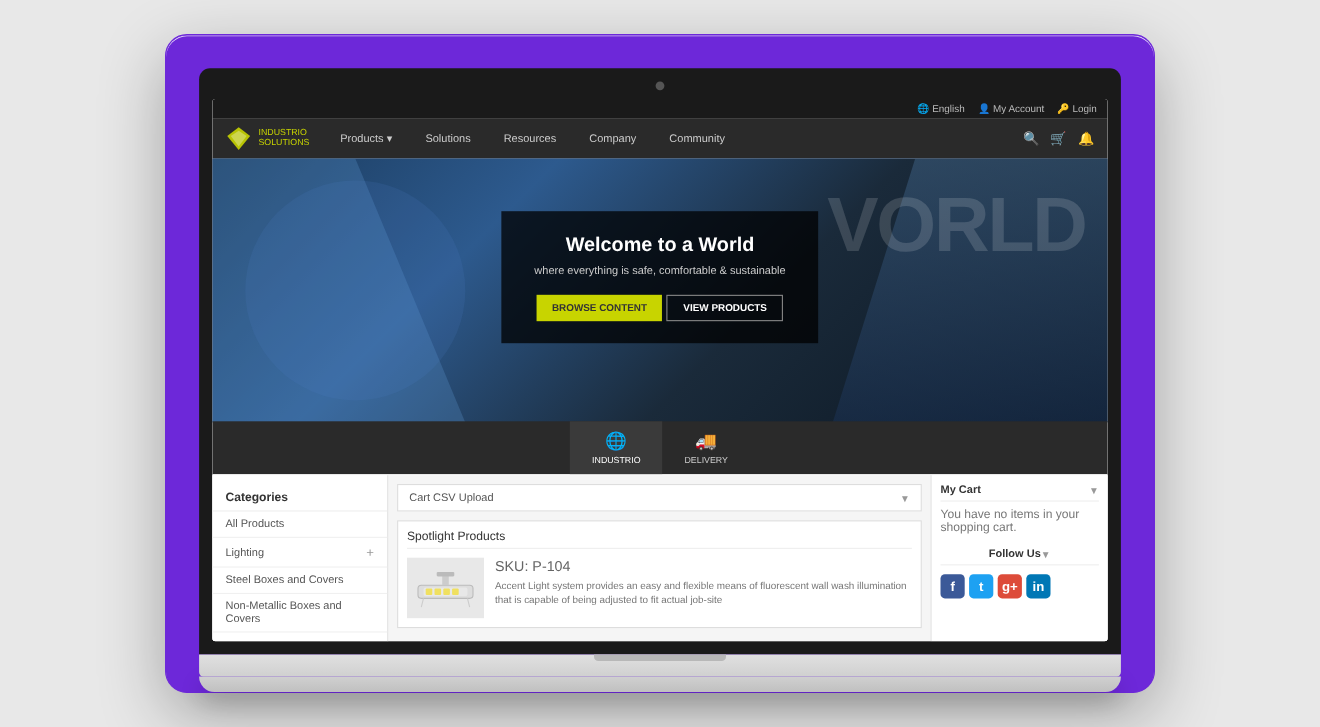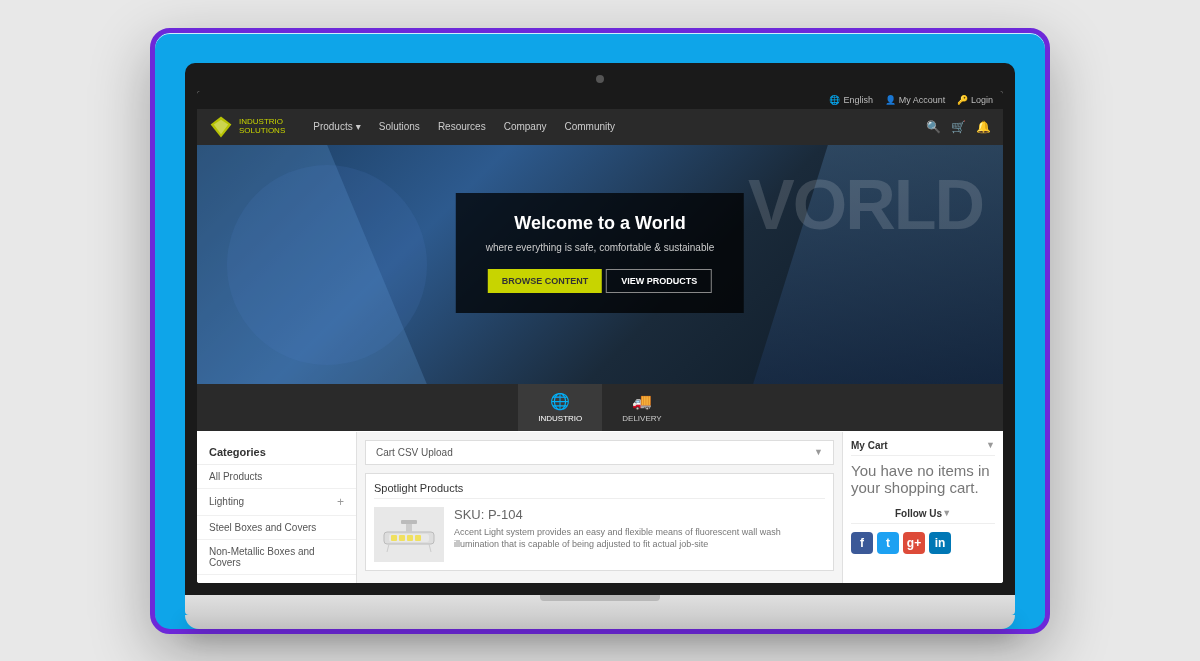--- a/index.html
+++ b/index.html
@@ -8,25 +8,25 @@
       display: flex;
       justify-content: center;
       align-items: center;
       min-height: 100vh;
       font-family: Arial, sans-serif;
     }
 
     .laptop-outer {
       position: relative;
       width: 900px;
-      background: #0ea5e9;
+      background: #6d28d9;
       border-radius: 20px;
       padding: 30px 30px 0 30px;
       box-shadow: 0 20px 60px rgba(0,0,0,0.3), inset 0 1px 0 rgba(255,255,255,0.8);
-      border: 5px solid #6d28d9;
+      border: 1px solid #6d28d9;
     }
 
     .laptop-screen-bezel {
       background: #1a1a1a;
       border-radius: 10px 10px 0 0;
       padding: 12px;
       position: relative;
     }
 
     .laptop-screen-bezel::before {
@@ -121,21 +121,21 @@
     .logo-text span {
       display: block;
       color: #c8d400;
       font-weight: normal;
       font-size: 8px;
     }
 
     .nav-links {
       display: flex;
       align-items: center;
-      gap: 2px;
+      gap: 14px;
       flex: 1;
     }
 
     .nav-link {
       color: #ccc;
       font-size: 10px;
       padding: 0 8px;
       height: 36px;
       display: flex;
       align-items: center;
@@ -409,21 +409,21 @@
       align-items: center;
       font-size: 10px;
       font-weight: bold;
       color: #333;
       border-bottom: 1px solid #eee;
       padding-bottom: 4px;
       margin-bottom: 6px;
     }
 
     .cart-empty {
-      font-size: 15px;
+      font-size: 11px;
       color: #777;
     }
 
     .follow-section {}
 
     .follow-header {
       display: flex;
       justify-content: center;
       align-items: center;
       font-size: 10px;

